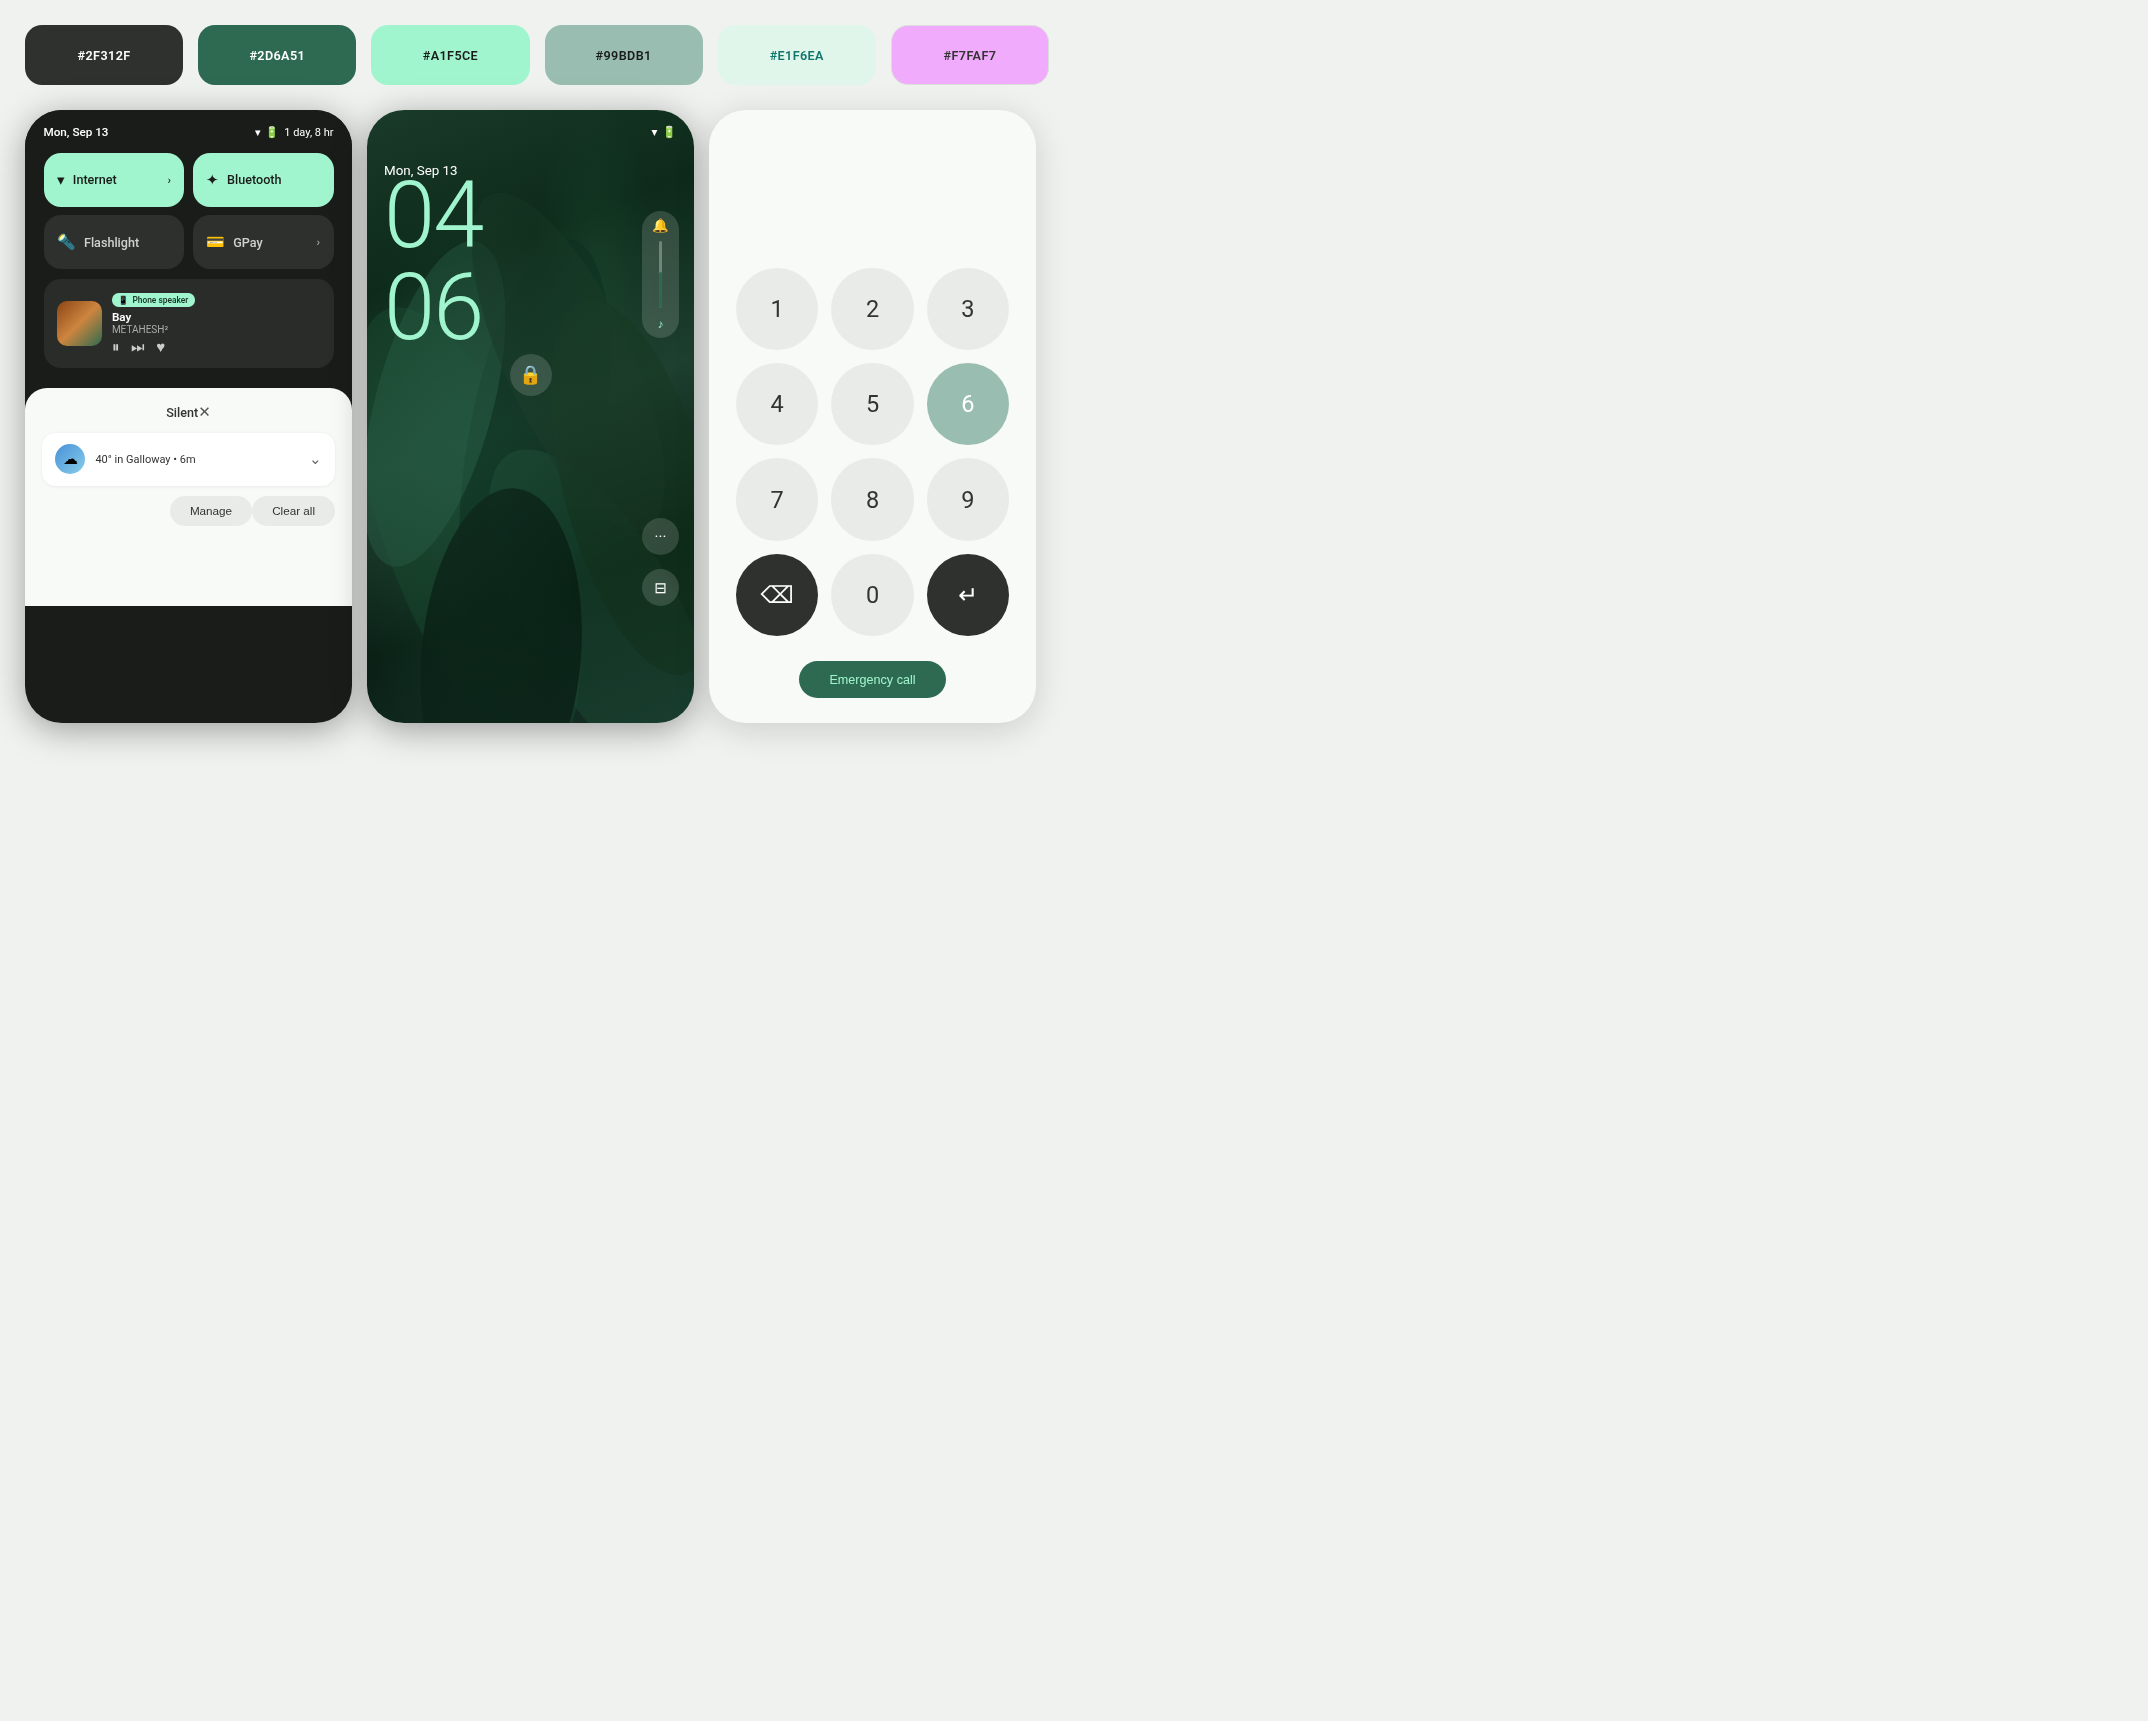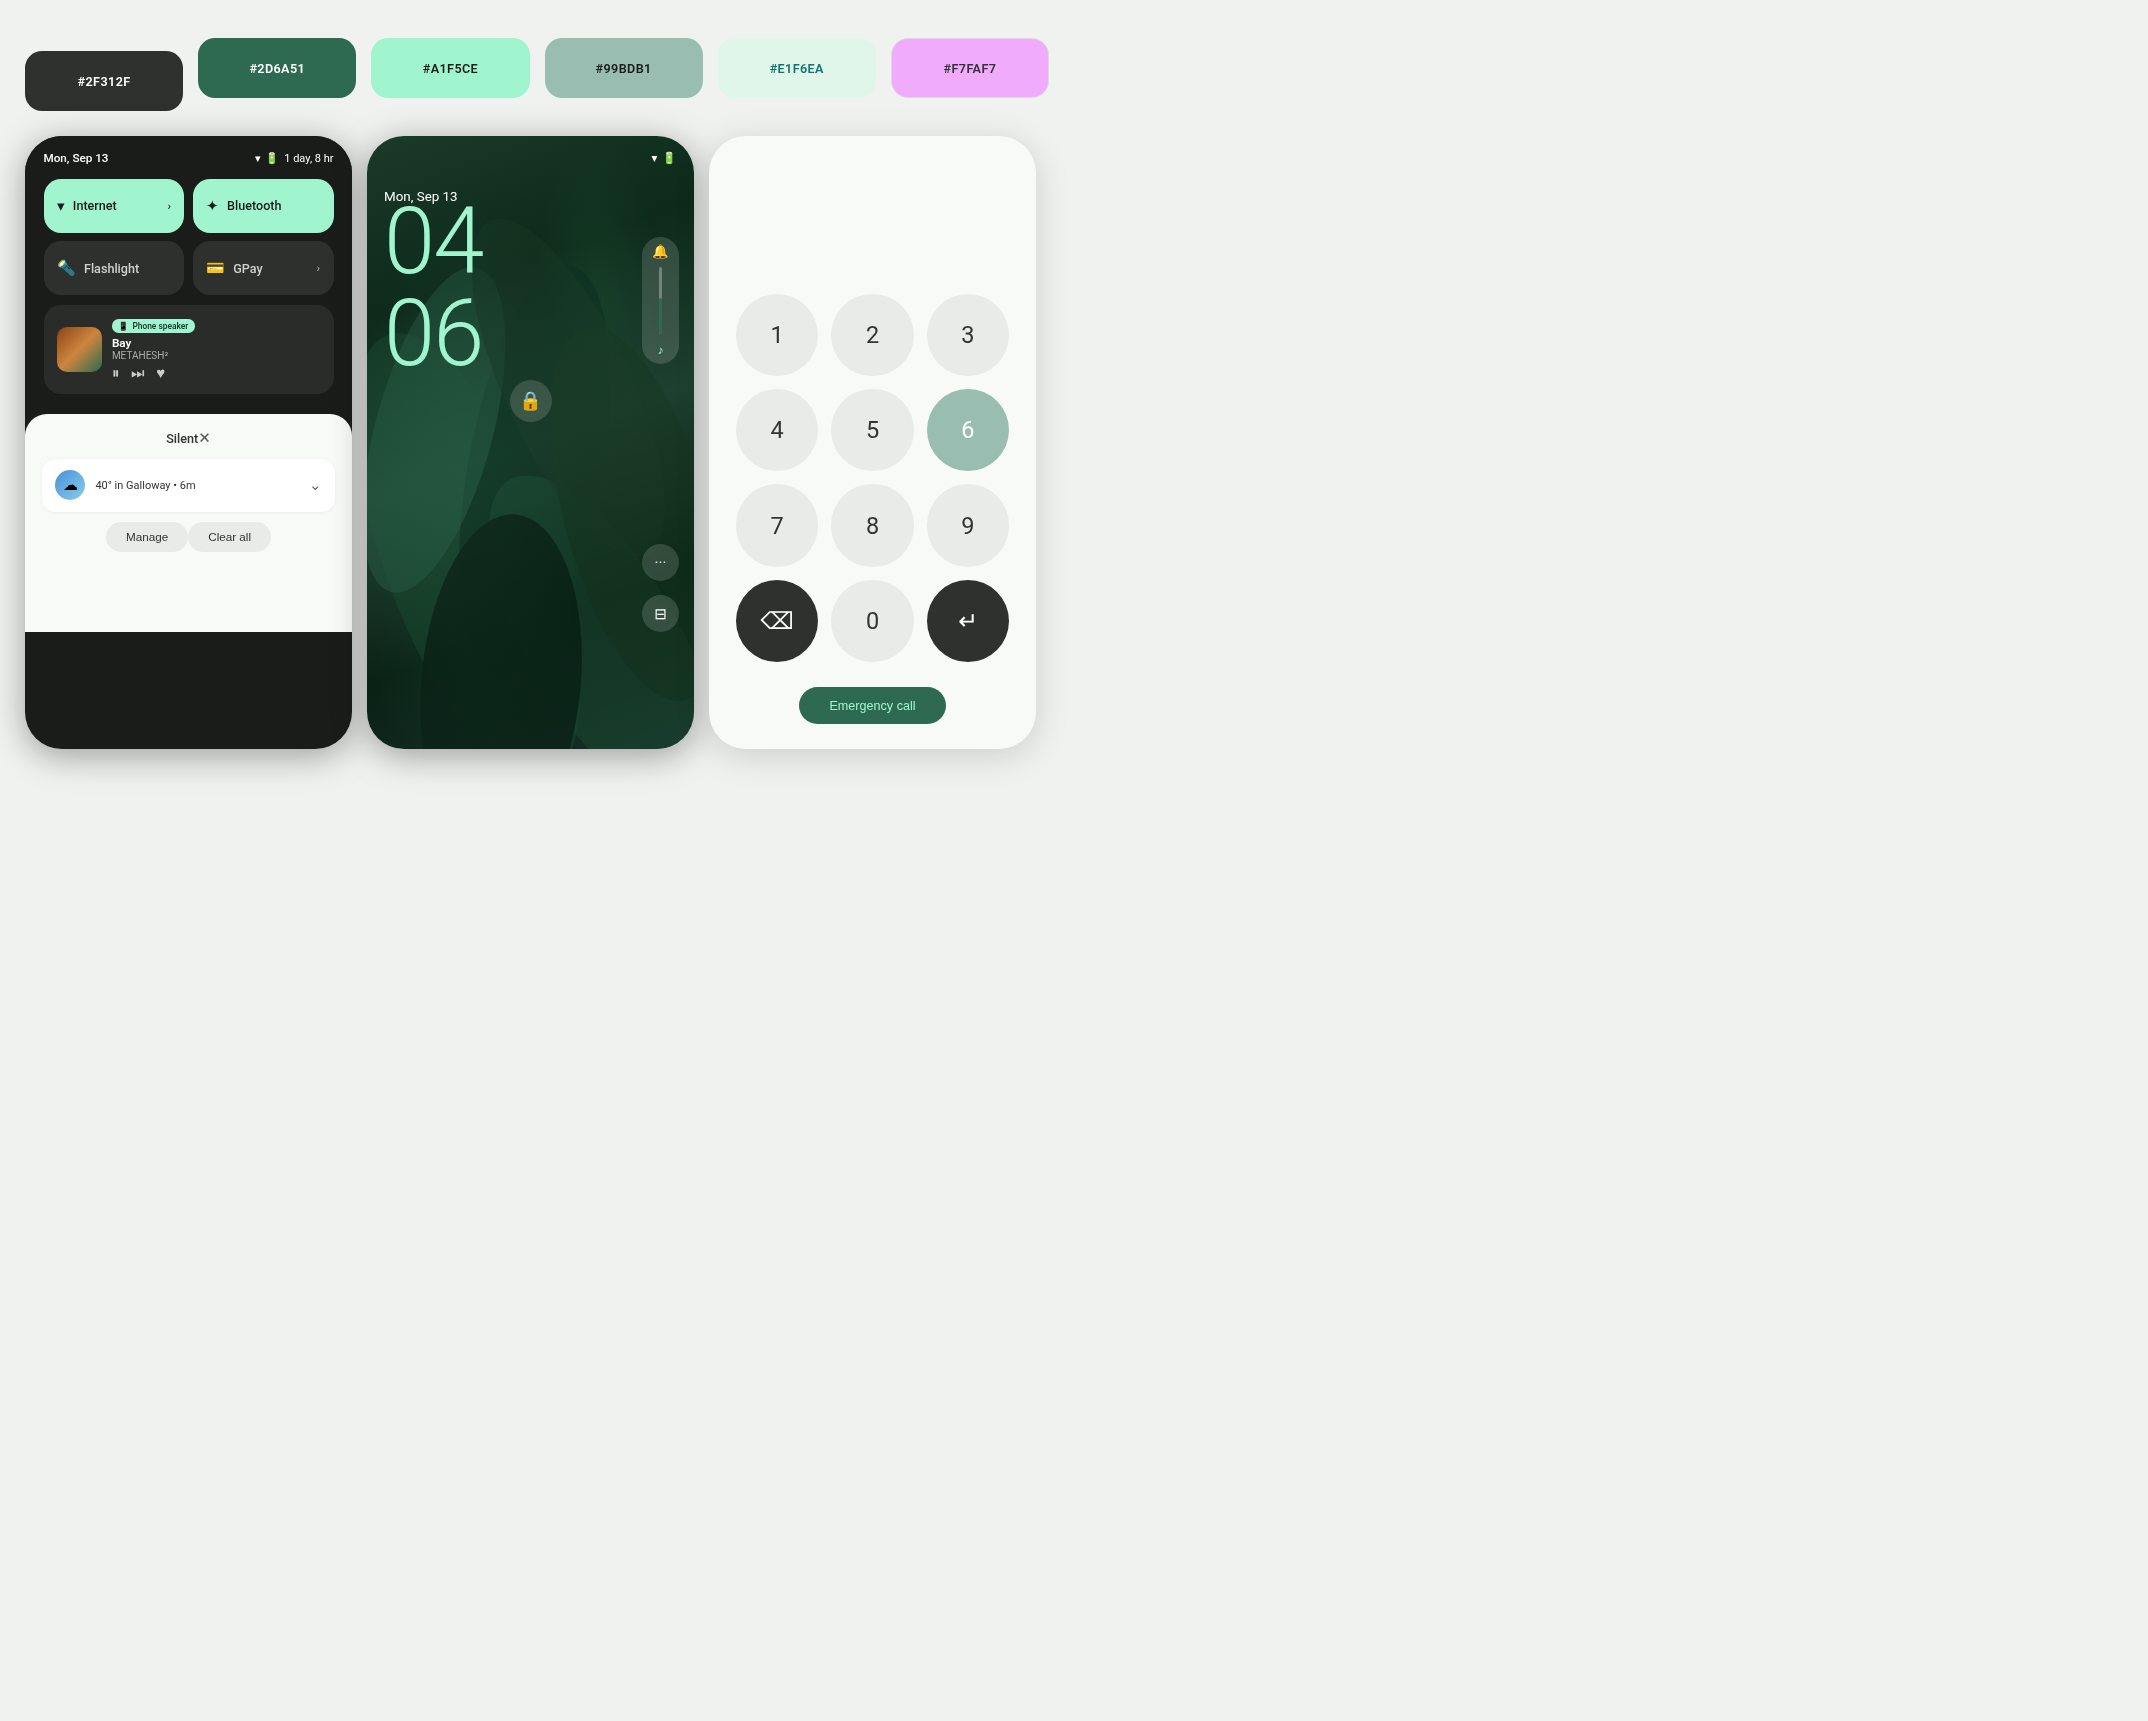--- a/index.html
+++ b/index.html
@@ -213,21 +213,21 @@
       font-size: 11px;
       color: #333;
     }
     .notif-expand {
       color: #666;
       font-size: 15px;
       cursor: pointer;
     }
     .notif-actions {
       display: flex;
-      justify-content: center;
+      justify-content: flex-end;
       margin-top: 8.4px;
     }
     .notif-action-btn {
       background: #e8ebe8;
       border: none;
       border-radius: 17px;
       padding: 8.4px 20px;
       font-size: 11.7px;
       color: #333;
       font-weight: 500;
@@ -461,21 +461,21 @@
       inset: 0;
       width: 100%;
       height: 100%;
       opacity: 0.7;
     }
   </style>
 </head>
 <body>
 
 <div class="palette-row">
-<div class="palette-chip" style="background: rgb(47, 49, 47); color: rgb(255, 255, 255); border: none; margin-top: 26px;">#2F312F</div>
+<div class="palette-chip" style="background: rgb(47, 49, 47); color: rgb(255, 255, 255); border: none;">#2F312F</div>
     <div class="palette-chip" style="background: rgb(45, 106, 81); color: rgb(255, 255, 255); border: none;">#2D6A51</div>
     <div class="palette-chip" style="background: rgb(161, 245, 206); color: rgb(26, 28, 26); border: none;">#A1F5CE</div>
     <div class="palette-chip" style="background: rgb(153, 189, 177); color: rgb(26, 28, 26); border: none;">#99BDB1</div>
     <div class="palette-chip" style="background: rgb(225, 246, 234); color: #0f766e; border: none;">#E1F6EA</div>
     <div class="palette-chip" style="background: #f0abfc; color: rgb(51, 51, 51); border: 0.8px solid rgb(221, 221, 221);">#F7FAF7</div>
   </div>
 
 <div class="phones-row">
 
   <div class="phone1">

